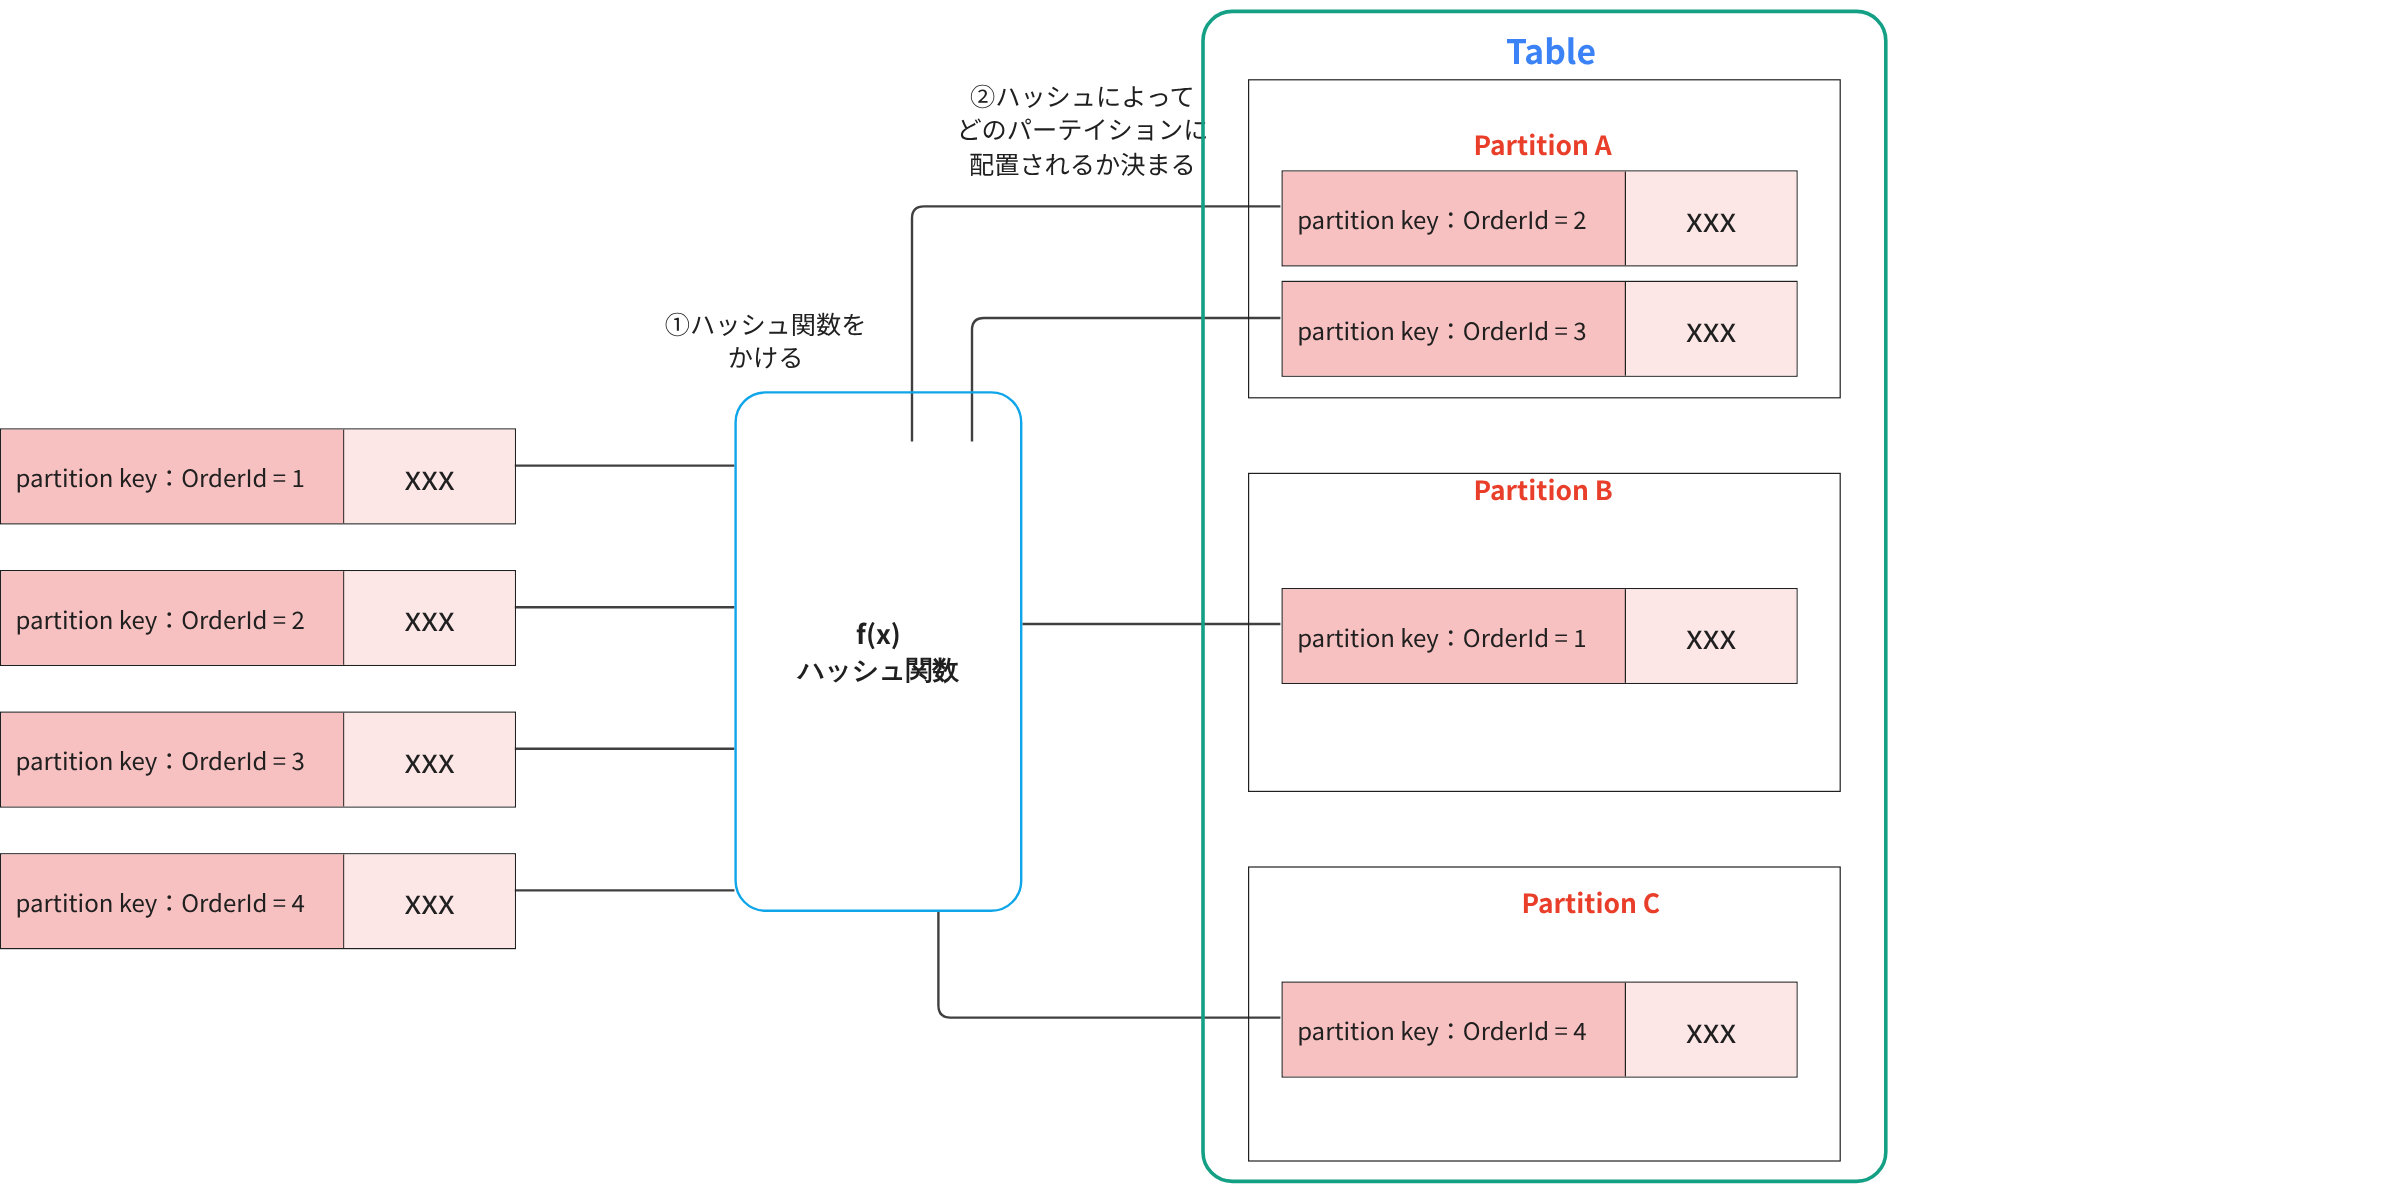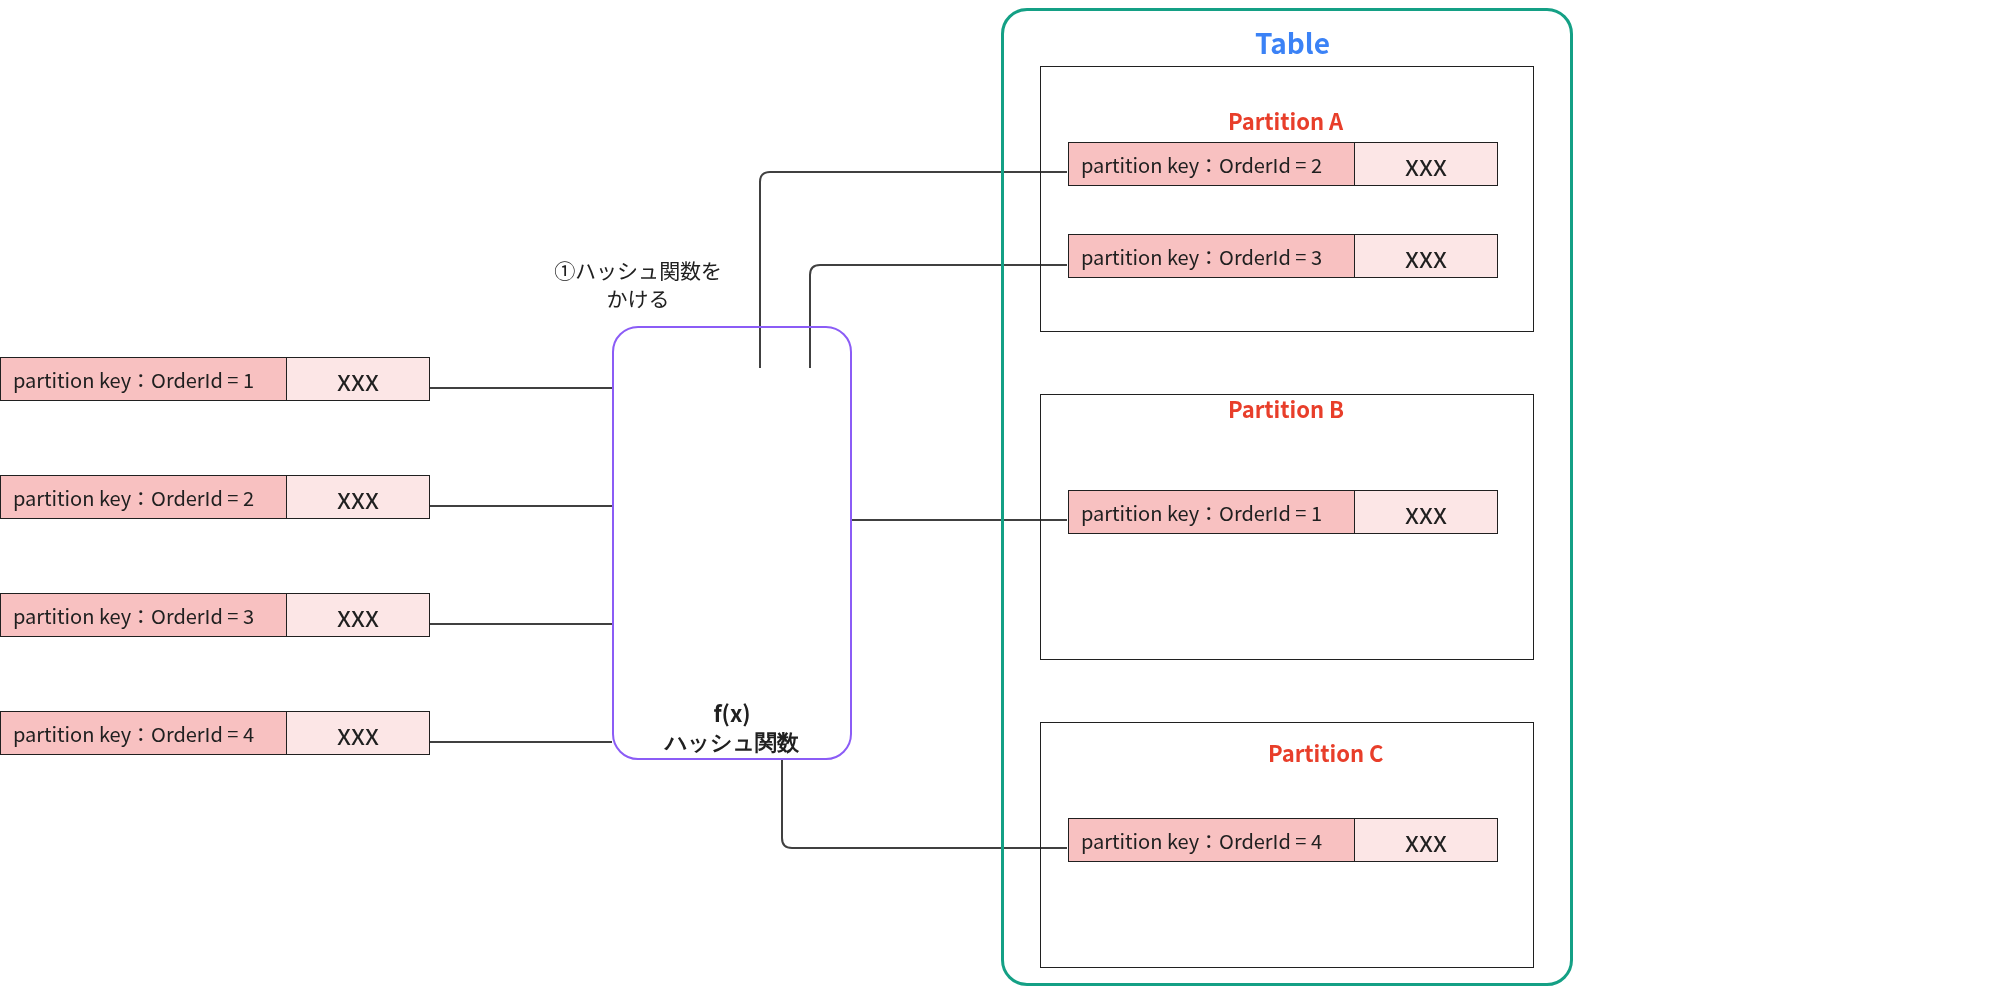--- a/index.html
+++ b/index.html
@@ -17,21 +17,21 @@
   }
   svg.connectors {
     position: absolute;
     inset: 0;
     width: 2000px;
     height: 995px;
   }
   .record {
     position: absolute;
     display: flex;
-    height: 44px;
+    height: 80px;
     border: 1px solid #202020;
     box-sizing: border-box;
   }
   .record .key {
     width: 286px;
     background: #f8c1c1;
     border-right: 1px solid #202020;
     display: flex;
     align-items: center;
     padding-left: 12px;
@@ -45,27 +45,27 @@
     background: #fce6e6;
     display: flex;
     align-items: center;
     justify-content: center;
     font-size: 28px;
     color: #202020;
     box-sizing: border-box;
   }
   .hash-box {
     position: absolute;
-    border: 2px solid #8b5cf6;
+    border: 2px solid #0ea5e9;
     border-radius: 26px;
     box-sizing: border-box;
     display: flex;
     flex-direction: column;
     align-items: center;
-    justify-content: flex-end;
+    justify-content: center;
     text-align: center;
   }
   .hash-box .fx {
     font-weight: 700;
     font-size: 22px;
     color: #202020;
   }
   .hash-box .sub {
     font-weight: 700;
     font-size: 22px;
@@ -136,20 +136,25 @@
                Q782 848 792 848
                L1067 848"></path>
     </g>
   </svg>
 
   <div class="annot" style="left:554px; top:256px;">
     <span>①ハッシュ関数を</span><br>
     <span>かける</span>
   </div>
 
+  <div class="annot" style="left:797px; top:66px;">
+    <span>②ハッシュによって</span><br>
+    <span>どのパーテイションに</span><br>
+    <span>配置されるか決まる</span>
+  </div>
 
   <div class="record" style="left:0px; top:357px;">
     <div class="key">partition key：OrderId = 1</div>
     <div class="val">xxx</div>
   </div>
   <div class="record" style="left:0px; top:475px;">
     <div class="key">partition key：OrderId = 2</div>
     <div class="val">xxx</div>
   </div>
   <div class="record" style="left:0px; top:593px;">

